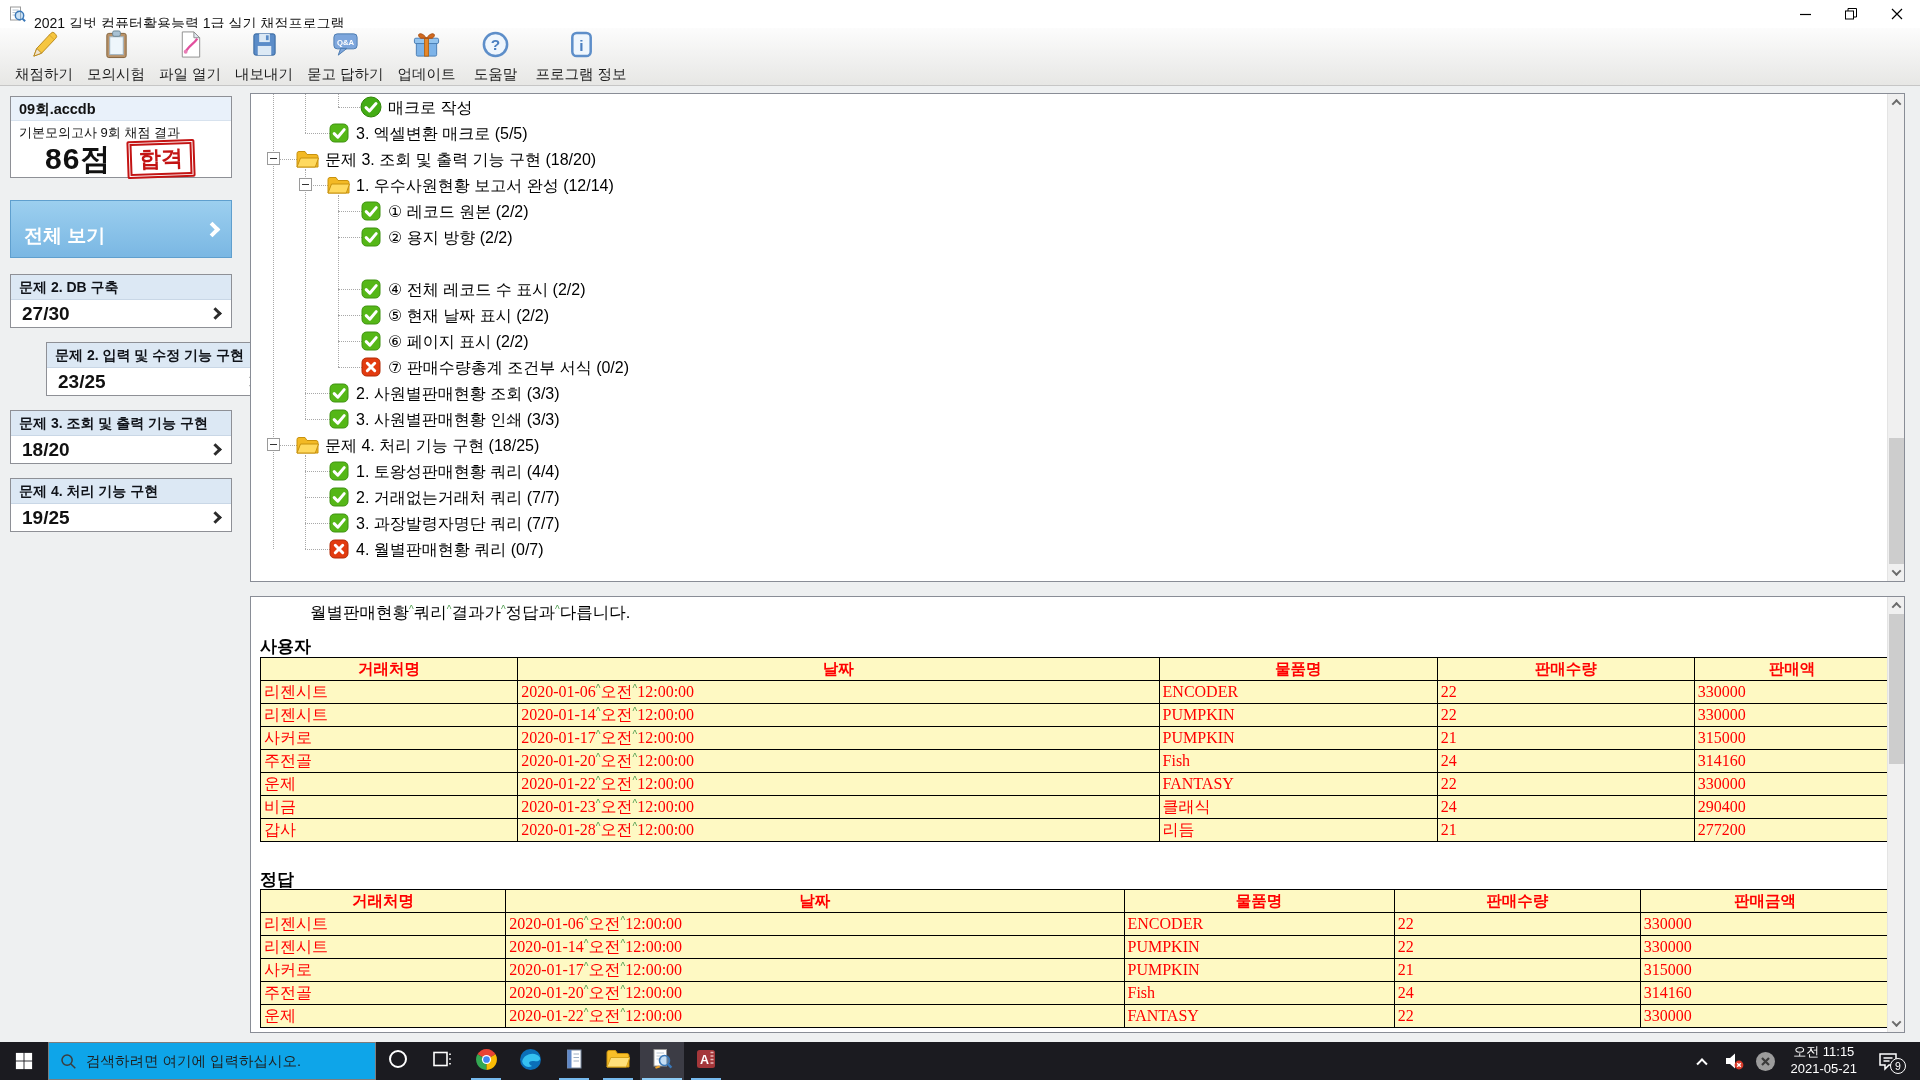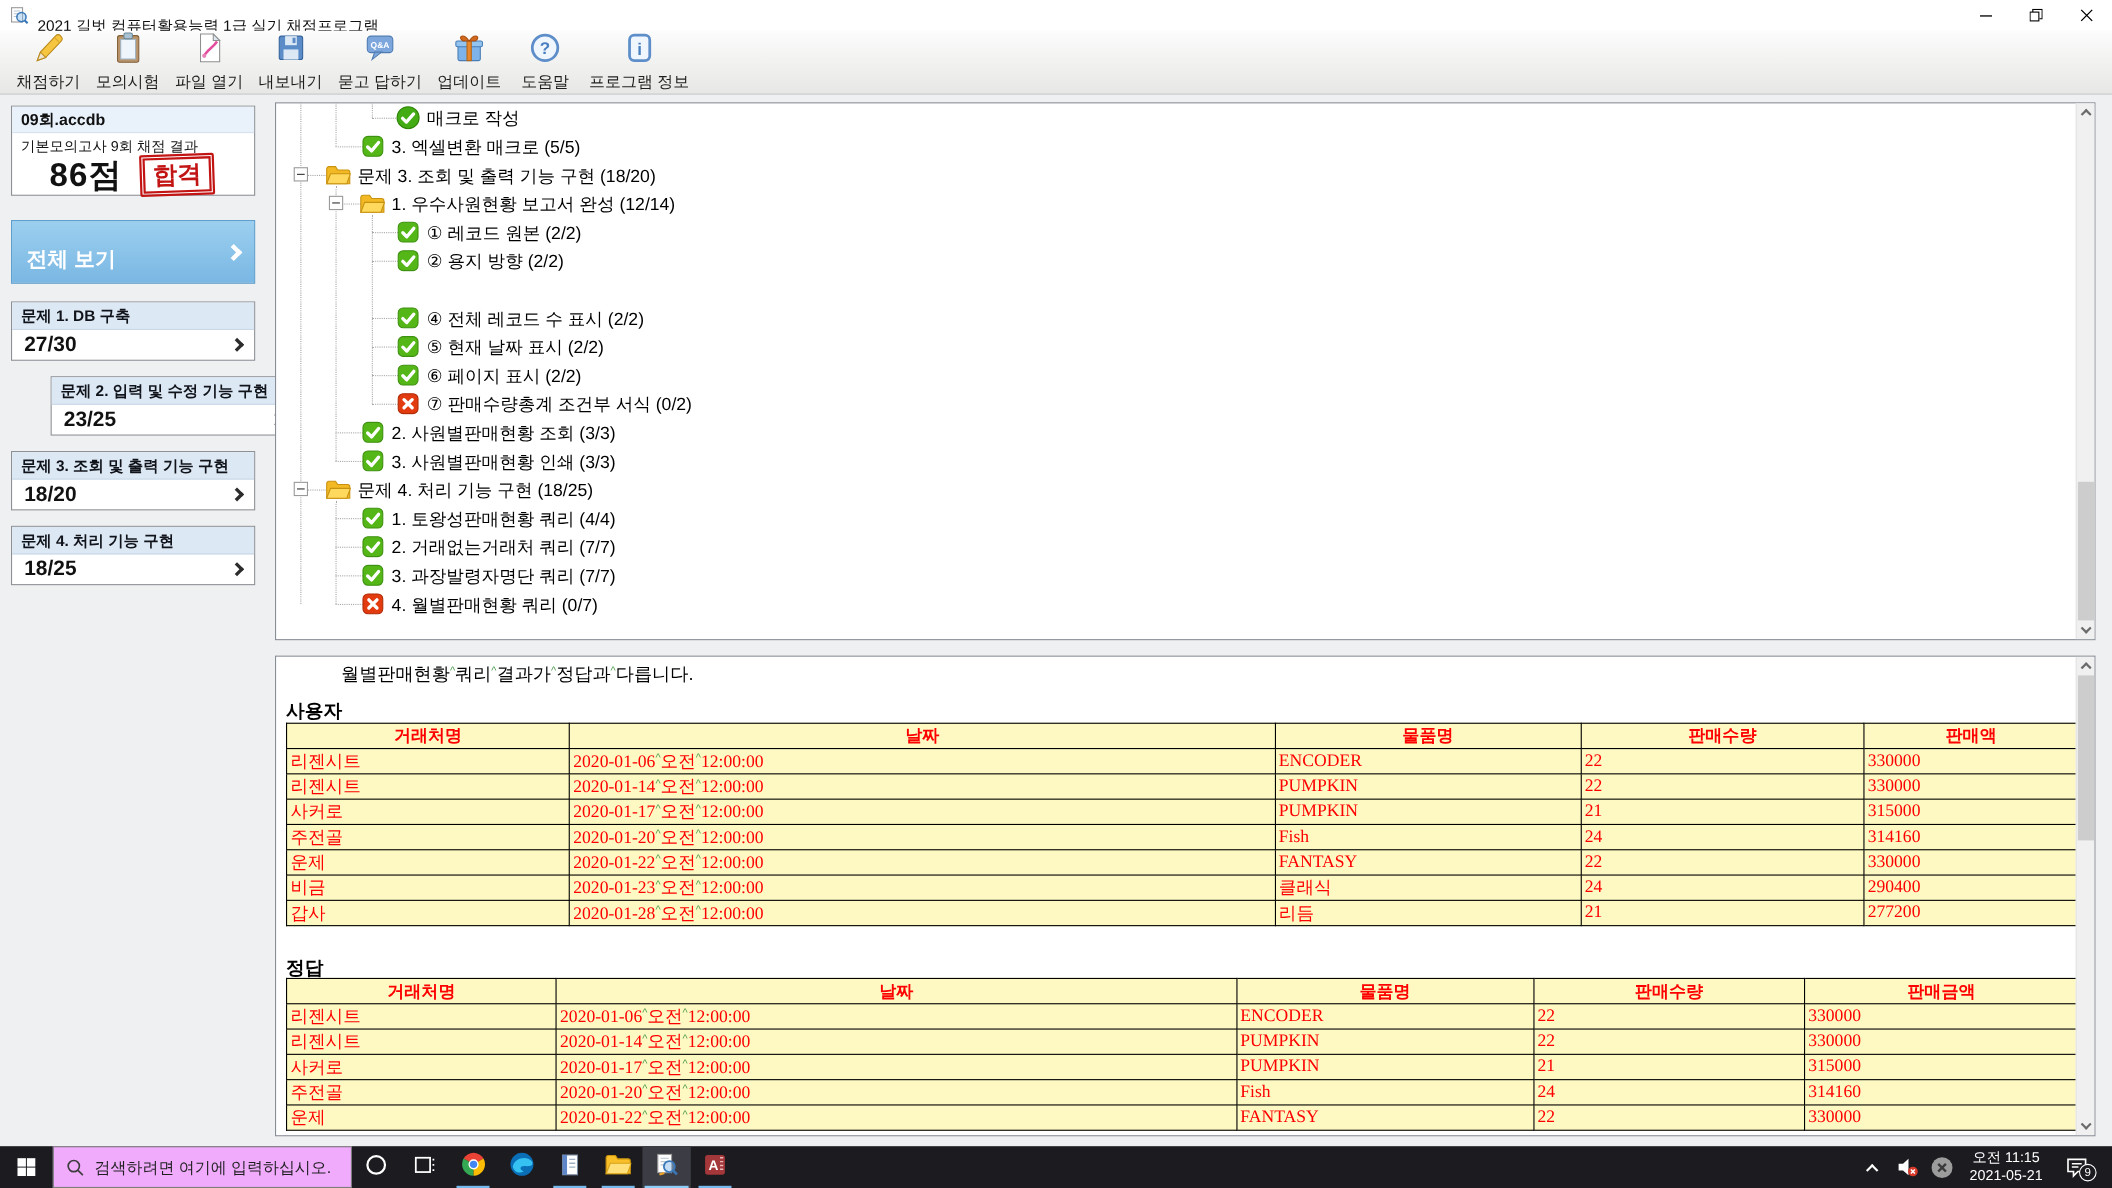--- a/index.html
+++ b/index.html
@@ -65,21 +65,21 @@
   #lbl-user { top:38px; } #lbl-answer { top:271px; }
   .diff-table { position:absolute; left:9px; border-collapse:collapse; table-layout:fixed; background:#fef9c3; }
   #table-user { top:60px; } #table-answer { top:292px; }
   .diff-table th { border:1px solid #000; height:23px; color:#f00; font-size:15.5px; font-weight:bold; text-align:center; padding:0; }
   .diff-table td { border:1px solid #000; height:23px; color:#f00; font-size:16px; font-family:"Liberation Serif","DejaVu Serif",serif; padding:0 3px; white-space:nowrap; overflow:hidden; text-align:left; }
   .sp { color:#4e9b4e; font-size:10px; vertical-align:5px; font-family:"Liberation Sans",sans-serif; }
 
   
   #taskbar { position:absolute; left:0; top:1042px; width:1920px; height:38px; background:#1b1b20; display:flex; align-items:stretch; }
   #start-btn { width:48px; display:flex; align-items:center; justify-content:center; }
-  #search-box { width:272px; background:#f0abfc; border:1px solid #7d7d7d; display:flex; align-items:center; gap:9px; padding:0 11px; }
+  #search-box { width:328px; background:#0ea5e9; border:1px solid #7d7d7d; display:flex; align-items:center; gap:9px; padding:0 11px; }
   #search-box .ph { font-size:14.5px; color:#1f1f1f; white-space:nowrap; }
   .app-btn { position:relative; width:44px; display:flex; align-items:center; justify-content:center; }
   .app-btn.running::after { content:""; position:absolute; left:7px; right:7px; bottom:0; height:2px; background:#76b9ed; }
   .app-btn.active { background:#3c3c45; }
   .app-btn.active::after { left:2px; right:2px; background:#8ecdf7; }
   #tray { margin-left:auto; display:flex; align-items:center; gap:4px; padding-right:2px; }
   .tray-ico { width:28px; height:38px; display:flex; align-items:center; justify-content:center; position:relative; }
   #clock { color:#fff; font-size:13px; text-align:center; line-height:1.3; padding:0 7px; white-space:nowrap; }
   #notif { position:relative; width:40px; }
   #notif .badge { position:absolute; right:2px; bottom:6px; width:16px; height:16px; border:1px solid #fff; border-radius:50%; background:#1b1b20; color:#fff; font-size:10.5px; display:flex; align-items:center; justify-content:center; }
@@ -194,21 +194,21 @@
   </div>
 </div>
 
 <div id="view-all">
   <span class="lbl">전체 보기</span>
   <span class="chev"></span>
 </div>
 
 <div id="problem-list">
     <div class="prob-box" style="top: 274px;">
-      <div class="pb-head">문제 1. DB 구축</div>
+      <div class="pb-head">문제 2. DB 구축</div>
       <div class="pb-body">
         <span class="pb-score">27/30</span>
         <span class="chev dark"></span>
       </div>
     </div>
     <div class="prob-box" style="top: 342px; margin-left: 36px;">
       <div class="pb-head">문제 2. 입력 및 수정 기능 구현</div>
       <div class="pb-body">
         <span class="pb-score">23/25</span>
         <span class="chev dark"></span>
@@ -217,21 +217,21 @@
     <div class="prob-box" style="top: 410px;">
       <div class="pb-head">문제 3. 조회 및 출력 기능 구현</div>
       <div class="pb-body">
         <span class="pb-score">18/20</span>
         <span class="chev dark"></span>
       </div>
     </div>
     <div class="prob-box" style="top: 478px;">
       <div class="pb-head">문제 4. 처리 기능 구현</div>
       <div class="pb-body">
-        <span class="pb-score">18/25</span>
+        <span class="pb-score">19/25</span>
         <span class="chev dark"></span>
       </div>
     </div>
   </div>
 
 <div id="tree-panel">
   <div id="tree-content">
     <div class="spine" style="left:22px; top:0; height:455px;"></div>
     <div class="spine" style="left:54px; top:0; height:39px;"></div>
     <div class="spine" style="left:87px; top:0; height:13px;"></div>

